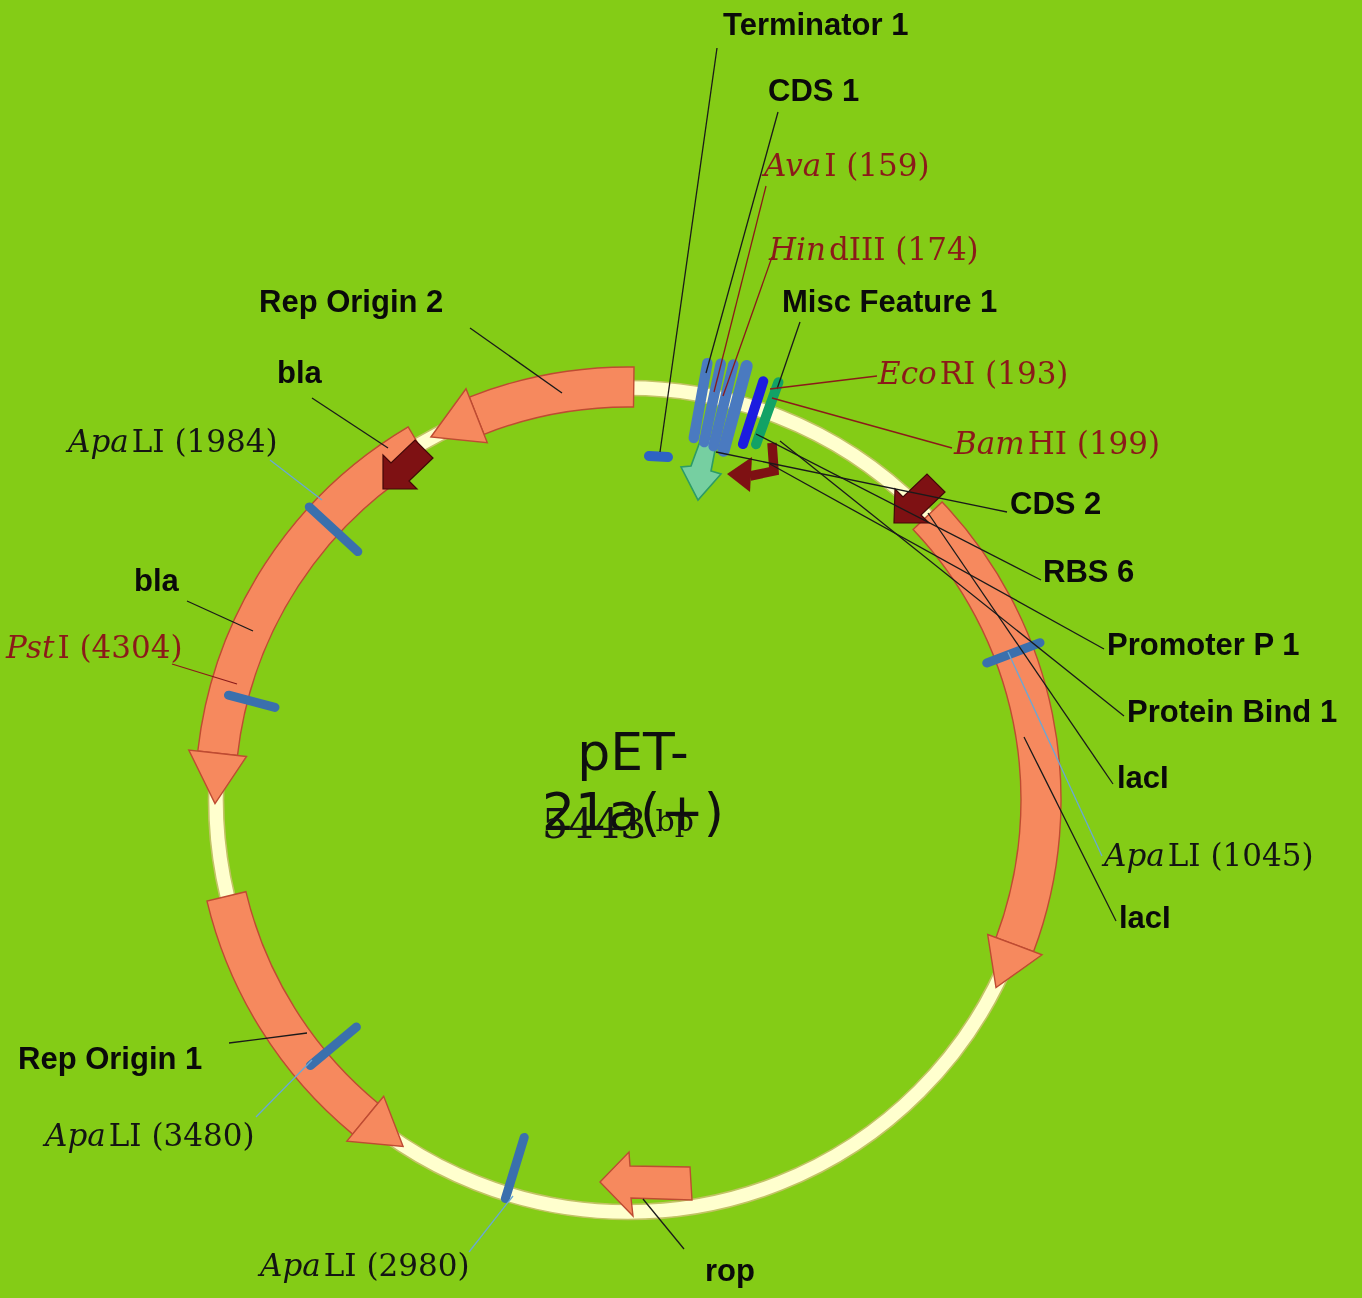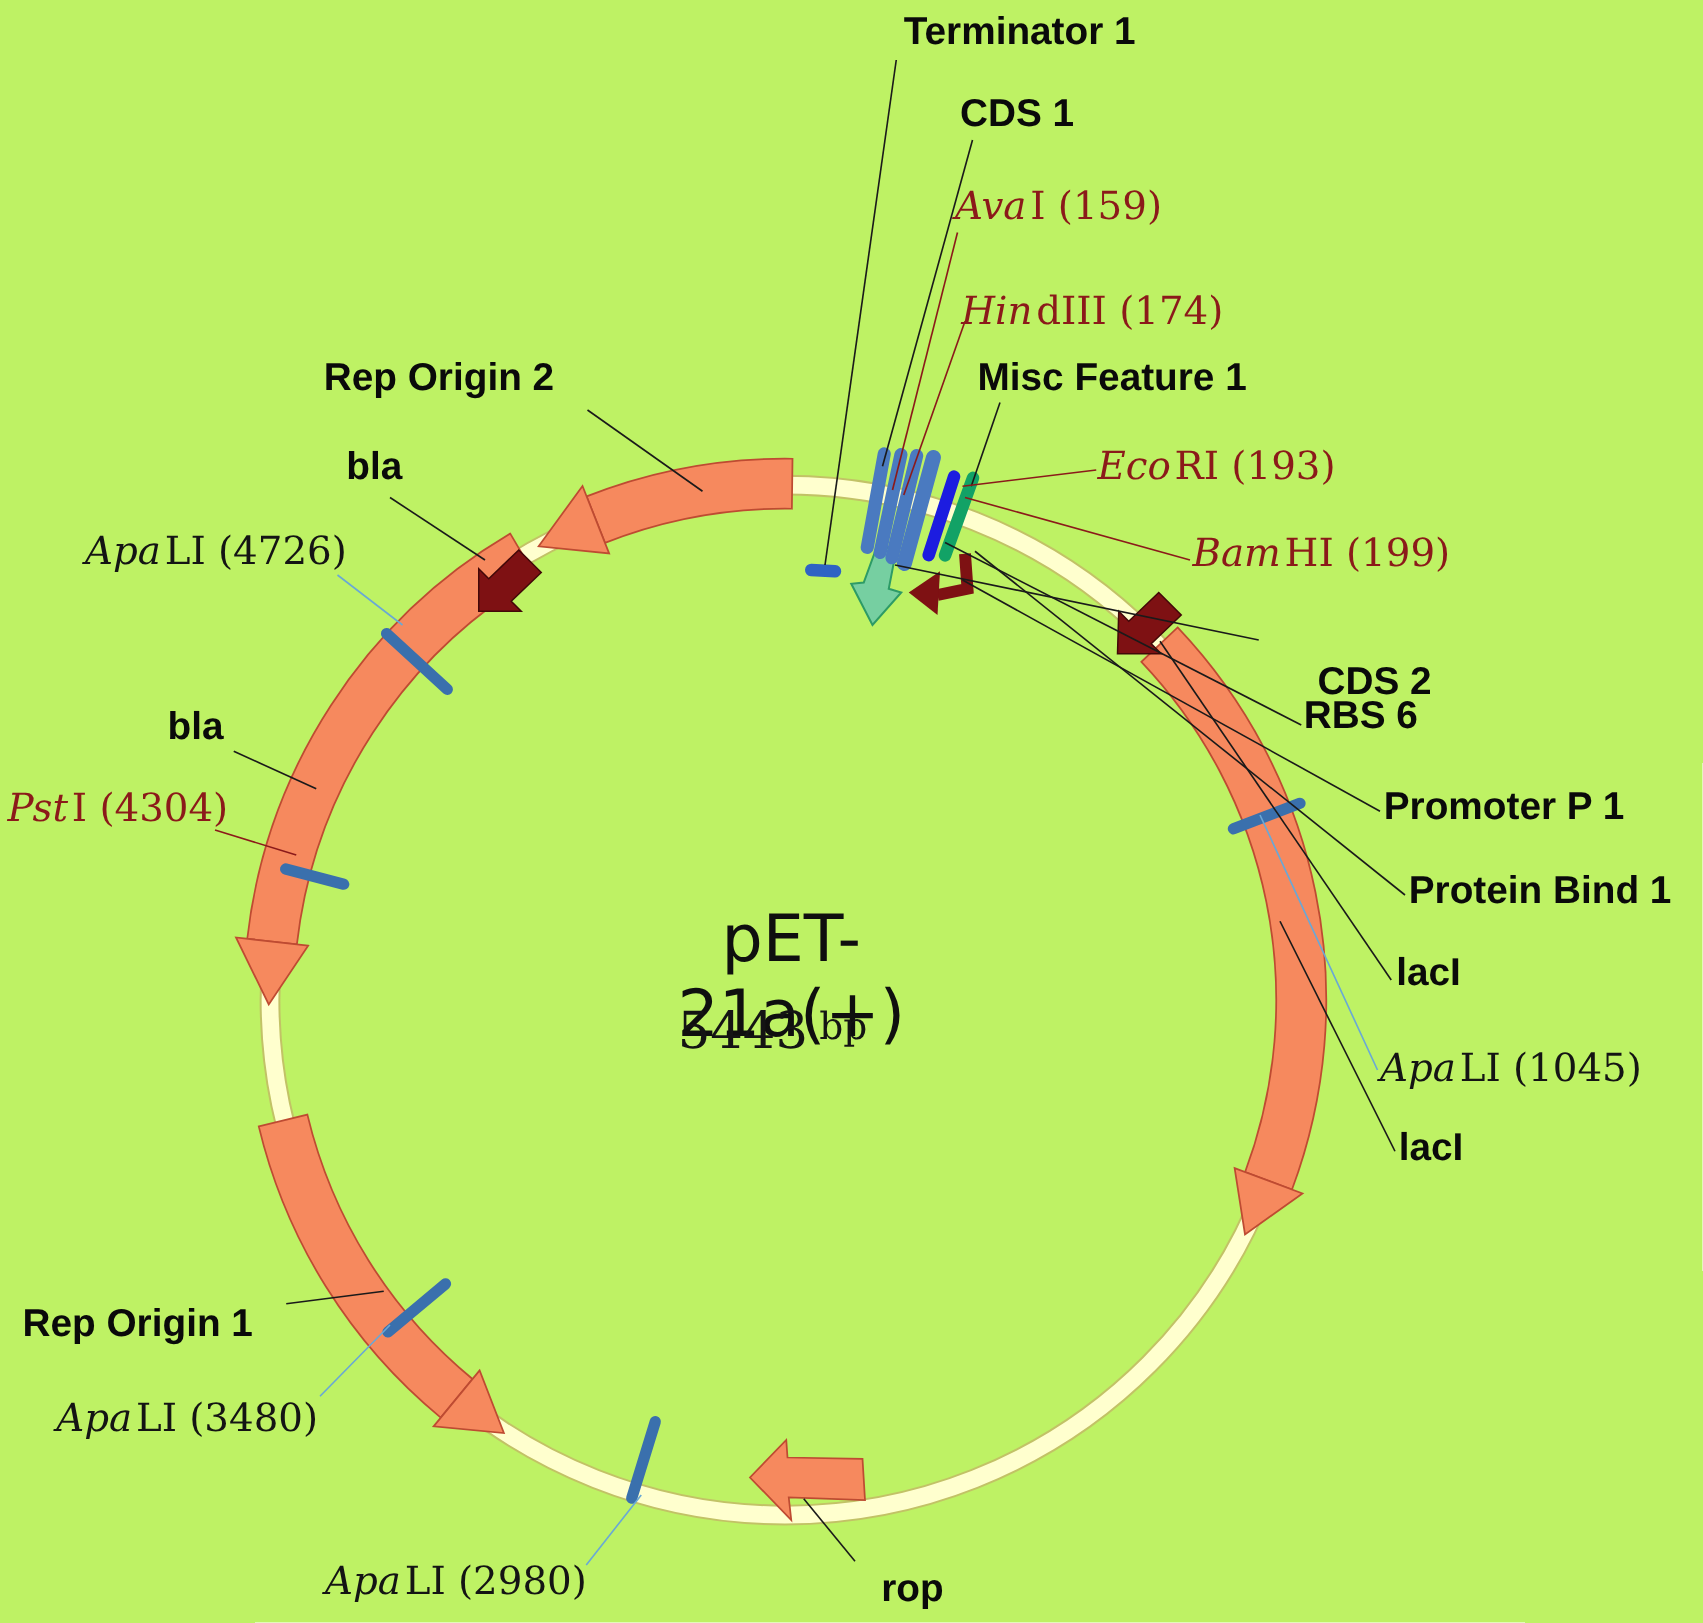--- a/index.html
+++ b/index.html
@@ -1,16 +1,16 @@
 <!DOCTYPE html>
 <html><head>
 <meta charset="utf-8">
 <style>
   html,body{margin:0;padding:0;background:#ffffff;}
-  #stage{position:relative;width:1362px;height:1298px;background:#bef264;overflow:hidden;
+  #stage{position:relative;width:1362px;height:1298px;background:#84cc16;overflow:hidden;
          font-family:"Liberation Sans",sans-serif;}
   #map{position:absolute;left:0;top:0;}
   #labels div{position:absolute;white-space:nowrap;line-height:1.1;}
   .feat{font:700 31px "Liberation Sans",sans-serif;color:#0a0a0a;}
   .enz{font:31px "DejaVu Serif",serif;color:#141414;}
   .enz span.it{font-style:italic;margin-right:3px;}
   .red{color:#8B1A1A;}
   #title{position:absolute;left:503px;top:722px;width:260px;text-align:center;
          font:52px "DejaVu Sans",sans-serif;color:#0f0f0f;}
   #size{position:absolute;left:528px;top:800px;width:180px;text-align:center;
@@ -73,37 +73,37 @@
       <line x1="172" y1="664" x2="237" y2="684" stroke="#8B1A1A" stroke-width="1.3"></line>
       <line x1="229" y1="1043" x2="307" y2="1033" stroke="#1a1a1a" stroke-width="1.3"></line>
       <line x1="256" y1="1117" x2="312" y2="1060" stroke="#69A8D6" stroke-width="1.3"></line>
       <line x1="469" y1="1252" x2="513" y2="1196" stroke="#69A8D6" stroke-width="1.3"></line>
       <line x1="684" y1="1249" x2="643" y2="1199" stroke="#1a1a1a" stroke-width="1.3"></line>
     </svg>
   <div id="labels">
       <div class="feat" style="left: 723px; top: 8px;"><span>Terminator 1</span></div>
       <div class="feat" style="left: 768px; top: 74px;"><span>CDS 1</span></div>
       <div class="feat" style="left: 782px; top: 285px;"><span>Misc Feature 1</span></div>
-      <div class="feat" style="left: 1054px; top: 487px; margin-top: 41px;"><span>CDS 2</span></div>
+      <div class="feat" style="left: 1010px; top: 487px;"><span>CDS 2</span></div>
       <div class="feat" style="left: 1043px; top: 555px;"><span>RBS 6</span></div>
       <div class="feat" style="left: 1107px; top: 628px;"><span>Promoter P 1</span></div>
       <div class="feat" style="left: 1127px; top: 695px;"><span>Protein Bind 1</span></div>
       <div class="feat" style="left: 1117px; top: 761px;"><span>lacI</span></div>
       <div class="feat" style="left: 1119px; top: 901px;"><span>lacI</span></div>
       <div class="feat" style="left: 259px; top: 285px;"><span>Rep Origin 2</span></div>
       <div class="feat" style="left: 277px; top: 356px;"><span>bla</span></div>
       <div class="feat" style="left: 134px; top: 564px;"><span>bla</span></div>
       <div class="feat" style="left: 18px; top: 1042px;"><span>Rep Origin 1</span></div>
       <div class="feat" style="left: 705px; top: 1254px;"><span>rop</span></div>
       <div class="enz red" style="left: 764px; top: 148px;"><span class="it">Ava</span><span>I (159)</span></div>
       <div class="enz red" style="left: 769px; top: 232px; text-align: right;"><span class="it">Hin</span><span>dIII (174)</span></div>
       <div class="enz red" style="left: 878px; top: 356px;"><span class="it">Eco</span><span>RI (193)</span></div>
       <div class="enz red" style="left: 954px; top: 426px;"><span class="it">Bam</span><span>HI (199)</span></div>
       <div class="enz" style="left: 1104px; top: 838px;"><span class="it">Apa</span><span>LI (1045)</span></div>
-      <div class="enz" style="left: 68px; top: 424px;"><span class="it">Apa</span><span>LI (4726)</span></div>
+      <div class="enz" style="left: 68px; top: 424px;"><span class="it">Apa</span><span>LI (1984)</span></div>
       <div class="enz red" style="left: 6px; top: 630px;"><span class="it">Pst</span><span>I (4304)</span></div>
       <div class="enz" style="left: 45px; top: 1118px;"><span class="it">Apa</span><span>LI (3480)</span></div>
       <div class="enz" style="left: 260px; top: 1248px;"><span class="it">Apa</span><span>LI (2980)</span></div>
     </div>
   <div id="title">pET-21a(+)</div>
   <div id="size">
     <span class="num">5443</span><span class="unit">bp</span>
   </div>
 </div>
 

